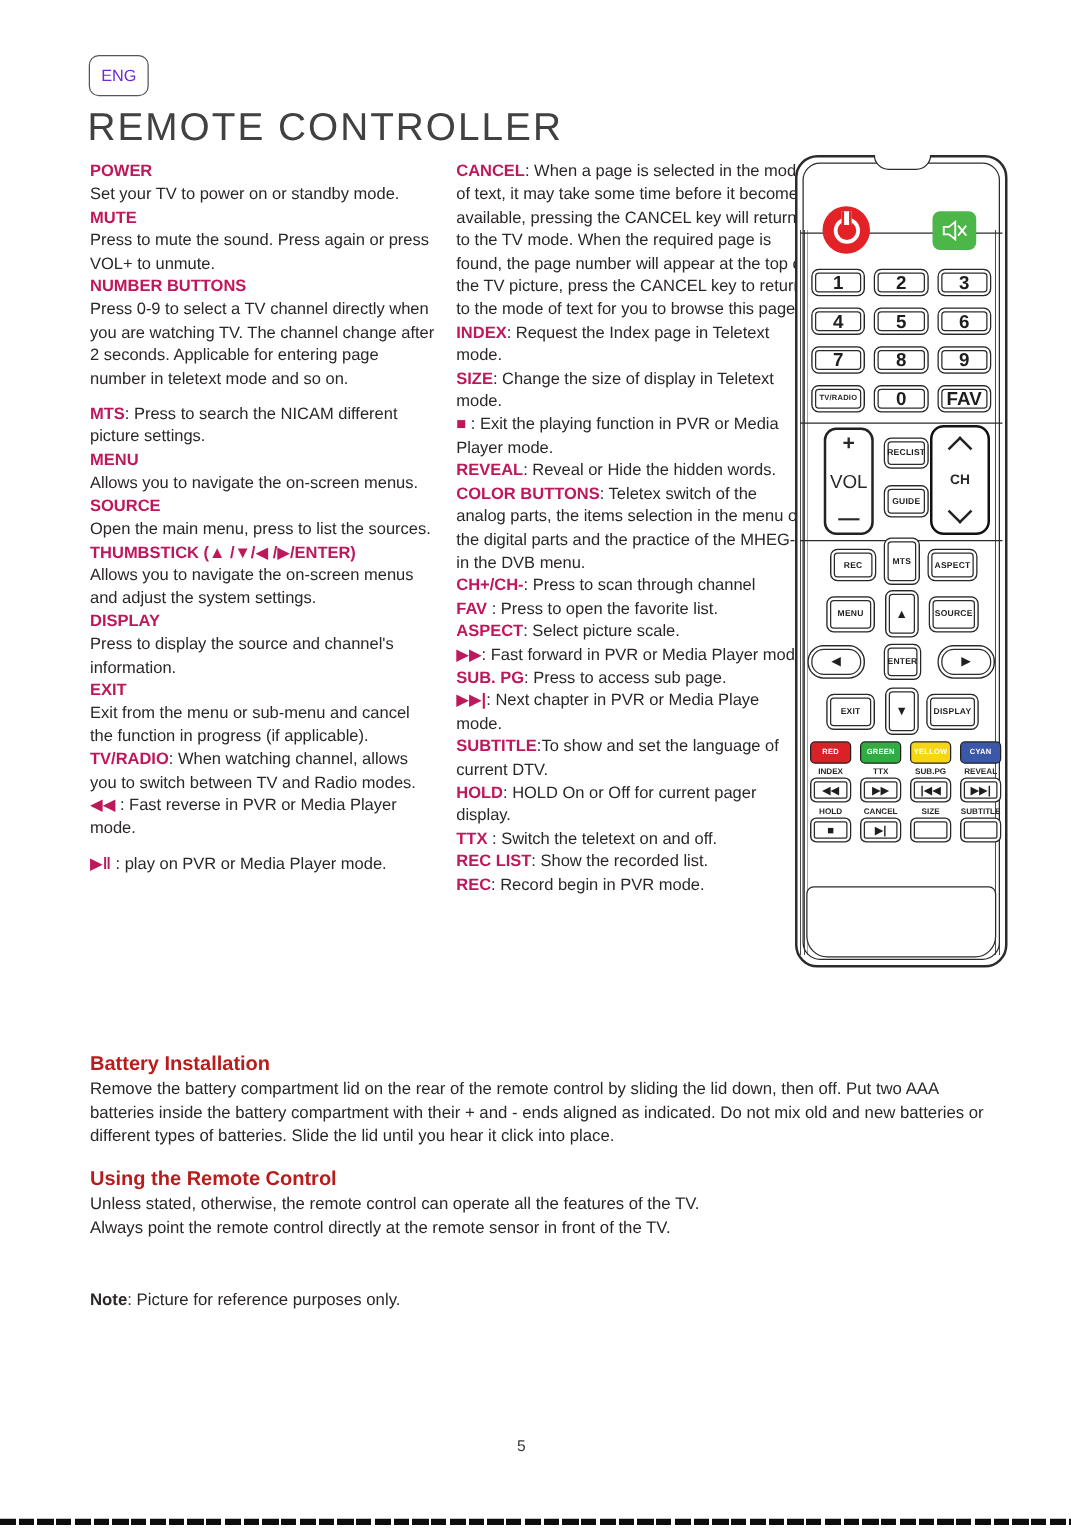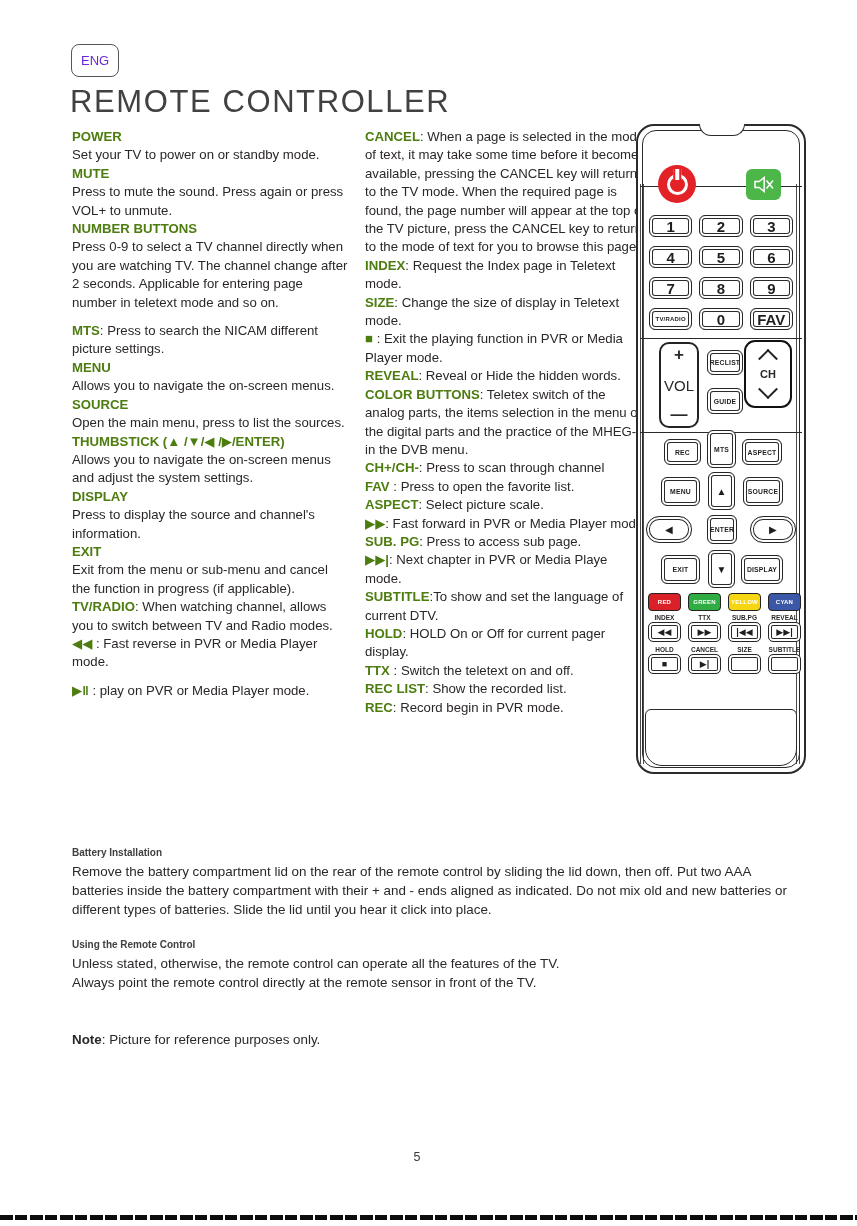--- a/index.html
+++ b/index.html
@@ -16,21 +16,21 @@
   #title{
     position:absolute;left:70px;top:84px;margin:0;
     font-size:31px;font-weight:400;letter-spacing:1.6px;color:#414042;
   }
   
   .col{position:absolute;top:128px;font-size:13.2px;line-height:18.4px;}
   #col-left{left:72px;width:276px;}
   #col-middle{left:365px;width:282px;}
   .col p{margin:0;}
   .col p.gap{margin-top:10px;}
-  .col b{font-weight:700;color:#4d7c0f;}
+  .col b{font-weight:700;color:#be185d;}
   
   #remote{
     position:absolute;left:636px;top:124px;width:166px;height:646px;
     border:2px solid #2b2b2b;border-radius:18px;background:#fff;
   }
   #remote .inner{position:absolute;left:4px;right:4px;top:4px;bottom:4px;
     border:1px solid #2b2b2b;border-radius:14px;}
   #remote .notch{position:absolute;left:61px;top:-2px;width:44px;height:11px;background:#fff;
     border:1.5px solid #2b2b2b;border-top:none;border-radius:0 0 15px 15px;}
   .edge{position:absolute;top:58px;height:580px;width:6px;
@@ -58,21 +58,21 @@
   #numpad{position:absolute;left:11px;top:89px;width:144px;
     display:grid;grid-template-columns:repeat(3,1fr);gap:9px 7px;}
   .nbtn{height:22px;font-size:15px;}
   .nbtn.wbl{font-size:6px;letter-spacing:.2px;}
   
   .vol{position:absolute;left:21px;top:216px;width:40px;height:86px;border:2px solid #232323;
     border-radius:10px;background:#fff;display:flex;flex-direction:column;align-items:center;
     justify-content:space-between;padding:4px 0;box-sizing:border-box;z-index:3;}
   .vol .pm{font-size:17px;font-weight:700;line-height:14px;}
   .vol .vlbl{font-size:15px;font-weight:400;}
-  .ch{position:absolute;left:106px;top:214px;width:48px;height:68px;border:2.6px solid #111;
+  .ch{position:absolute;left:106px;top:214px;width:48px;height:88px;border:2.6px solid #111;
     border-radius:11px;background:#fff;display:flex;flex-direction:column;align-items:center;
     justify-content:space-between;padding:7px 0;box-sizing:border-box;z-index:3;}
   .ch .clbl{font-size:11px;font-weight:700;}
   .chev{width:12px;height:12px;border-top:2.6px solid #232323;border-left:2.6px solid #232323;display:block;}
   .chev.up{transform:rotate(45deg) translate(2px,2px);}
   .chev.down{transform:rotate(225deg) translate(2px,2px);}
   
   .rbtn{position:absolute;font-size:6.8px;letter-spacing:.2px;}
   .reclist{left:69px;top:224px;width:36px;height:25px;}
   .guide{left:69px;top:262px;width:36px;height:26px;}
@@ -95,21 +95,21 @@
   .cbtn{height:18px;border:1.3px solid #222;border-radius:4px;display:flex;align-items:center;
     justify-content:center;color:#fff;font-size:6px;font-weight:700;letter-spacing:.2px;box-sizing:border-box;}
   .lbls{font-size:6.5px;font-weight:700;text-align:center;}
   #tl1{top:488px;} #tb1{top:496px;} #tl2{top:520px;} #tb2{top:528px;}
   .tbtn{height:20px;font-size:8.5px;border-radius:5px;}
   .tbtn .sq{font-size:9px;}
   .lid{position:absolute;left:7px;top:583px;width:150px;height:55px;
     border:1.4px solid #2b2b2b;border-radius:6px 6px 17px 17px;z-index:2;background:#fff;}
   
   .bsec{position:absolute;left:72px;width:722px;font-size:13.4px;line-height:19px;}
-  .bsec b{font-size:10px;color:#404040;}
+  .bsec b{font-size:16px;color:#b91c1c;}
   .bsec p{margin:0;}
   #battery{top:842px;}
   #using{top:934px;}
   #note{position:absolute;left:72px;top:1032px;margin:0;font-size:13.4px;}
   #pageno{position:absolute;left:0;right:23px;top:1150px;text-align:center;font-size:12.5px;color:#3a3a3a;}
   #bottom-line{position:absolute;left:0;right:0;top:1215px;height:5px;
     background:repeating-linear-gradient(90deg,#0d0d0d 0 13px,transparent 13px 15px,#0d0d0d 15px 27px,transparent 27px 30px);}
 </style>
 </head>
 <body>

